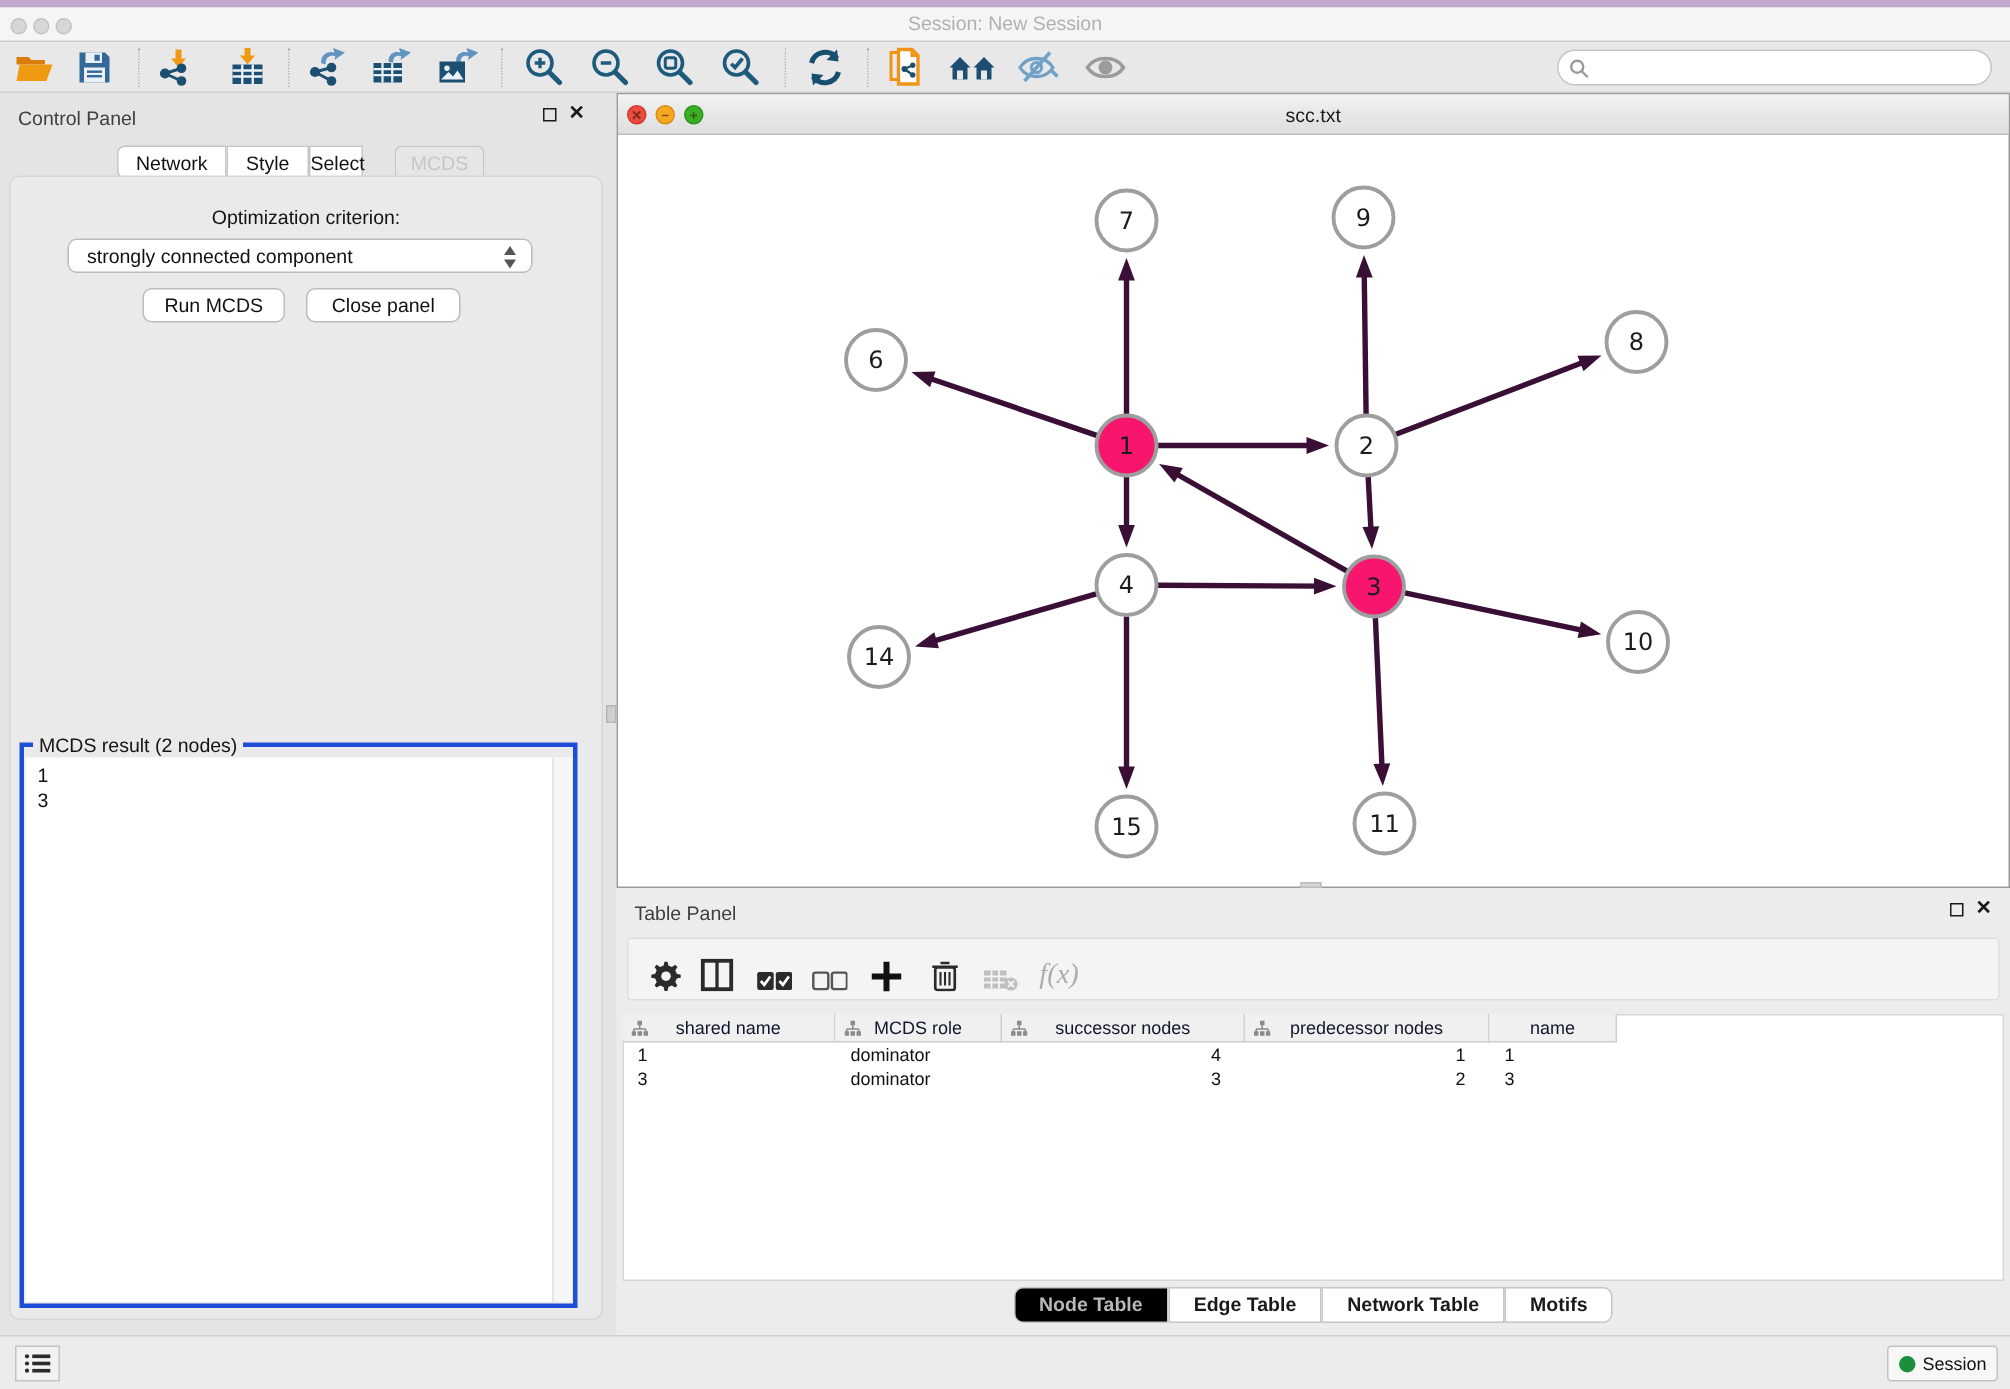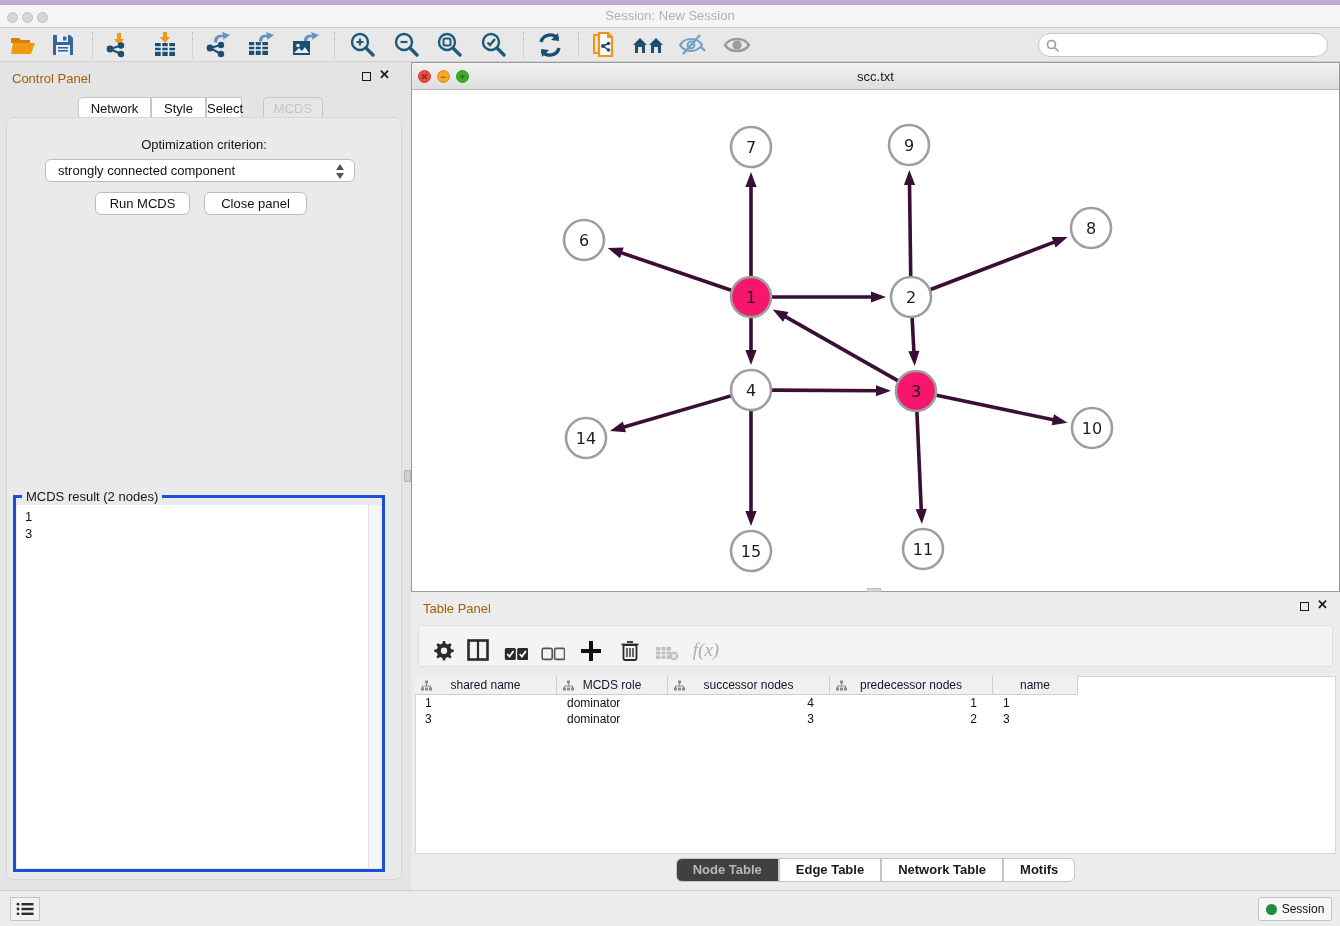--- a/index.html
+++ b/index.html
@@ -16,21 +16,21 @@
   
   .toolbar { position:absolute; top:28px; left:0; width:100%; height:34px; background:#e9e8e9; border-bottom:1px solid #d2d0d2; }
   .tb-btn { position:absolute; top:3px; width:34px; height:28px; display:flex; align-items:center; justify-content:center; }
   .tb-sep { position:absolute; top:4px; width:0; height:26px; border-left:1px dotted #b9b7b9; }
   .searchbox { position:absolute; right:12px; top:5px; width:290px; height:24px; background:#fff; border:1px solid #c6c4c6; border-radius:12px; }
   .searchbox svg { position:absolute; left:7px; top:5px; }
 
   
   #control-panel { position:absolute; left:0; top:62px; width:404px; height:828px; background:#e5e4e5; }
   .panel-head { position:absolute; left:0; top:0; width:100%; height:30px; }
-  .panel-title { position:absolute; left:12px; top:9px; font-size:13px; color:#a16207; }
+  .panel-title { position:absolute; left:12px; top:9px; font-size:13px; color:#404040; }
   .float-ico { position:absolute; top:10px; width:9px; height:9px; border:1.6px solid #1a1a1a; background:transparent; }
   .close-ico { position:absolute; top:5px; font-size:13px; font-weight:bold; color:#1a1a1a; }
   .cp-tabs { position:absolute; left:0; top:35px; width:100%; height:22px;padding-left:38px; }
   .cp-tab { position:absolute; top:0; height:22px; line-height:21px; text-align:center; font-size:13px; background:#fff; border:1px solid #c7c5c7; color:#111; }
   .cp-tab.first { border-top-left-radius:5px; border-bottom-left-radius:5px; }
   .cp-tab.sel { background:#e7e6e7; color:#c7c6c7; border-bottom-color:#e7e6e7; border-top-right-radius:5px; border-top-left-radius:5px; }
   .cp-card { position:absolute; left:6px; top:55px; width:396px; height:763px; background:#ebeaeb; border:1px solid #d7d5d7; border-radius:7px; }
   .opt-label { position:absolute; left:0; right:0; top:19px; text-align:center; font-size:13px; color:#141414; }
   .dropdown { position:absolute; left:38px; top:41px; width:310px; height:23px; background:#fff; border:1px solid #bdbbbd; border-radius:6px; font-size:13px; color:#111; line-height:21px; padding-left:12px; }
   .dd-stepper { position:absolute; right:8px; top:3px; width:11px; height:16px; }
@@ -66,21 +66,21 @@
   .tp-table-bg { position:absolute; left:4px; top:84px; right:4px; bottom:36px; background:#fff; border:1px solid #d6d6d6; }
   .tp-header { position:absolute; left:4px; top:84px; height:19px; display:flex; }
   .tp-hcell { position:relative; height:19px; background:#f1f0f1; border-right:1px solid #cfcfcf; border-bottom:1px solid #cfcfcf; font-size:12px; color:#0f172a; text-align:center; line-height:18px; }
   .tp-hcell svg { position:absolute; left:6px; top:4px; }
   .tp-row { position:absolute; left:4px; height:16px; display:flex; }
   .tp-cell { height:16px; font-size:12px; color:#111; line-height:16px; overflow:hidden; }
   .tp-cell.left { text-align:left; padding-left:10px; }
   .tp-cell.right { text-align:right; padding-right:16px; }
   .tp-tabs { position:absolute; left:0; right:0; bottom:8px; display:flex; justify-content:center; }
   .tp-tab { height:24px; line-height:22px; font-size:13px; font-weight:bold; padding:0 16px; background:#fff; border:1px solid #c6c4c6; color:#1a1a1a; }
-  .tp-tab.sel { background:#404040; color:#b9b8b9; }
+  .tp-tab.sel { background:#000000; color:#b9b8b9; }
   .tp-tab:first-child { border-top-left-radius:6px; border-bottom-left-radius:6px; }
   .tp-tab:last-child { border-top-right-radius:6px; border-bottom-right-radius:6px; }
 
   
   .statusbar { position:absolute; left:0; top:890px; width:100%; height:36px; background:#ececec; border-top:1px solid #d0ced0; }
   .sb-listbtn { position:absolute; left:10px; top:6px; width:30px; height:24px; background:#f2f2f2; border:1px solid #c5c3c5; display:flex; align-items:center; justify-content:center; }
   .sb-membtn { position:absolute; right:8px; top:6px; width:74px; height:24px; background:#f7f7f7; border:1px solid #c5c3c5; border-radius:3px; display:flex; align-items:center; justify-content:center; gap:5px; }
   .mem-dot { width:11px; height:11px; border-radius:50%; background:#1d8f3c; }
   .sb-membtn span { font-size:12px; color:#111; }
 </style>

